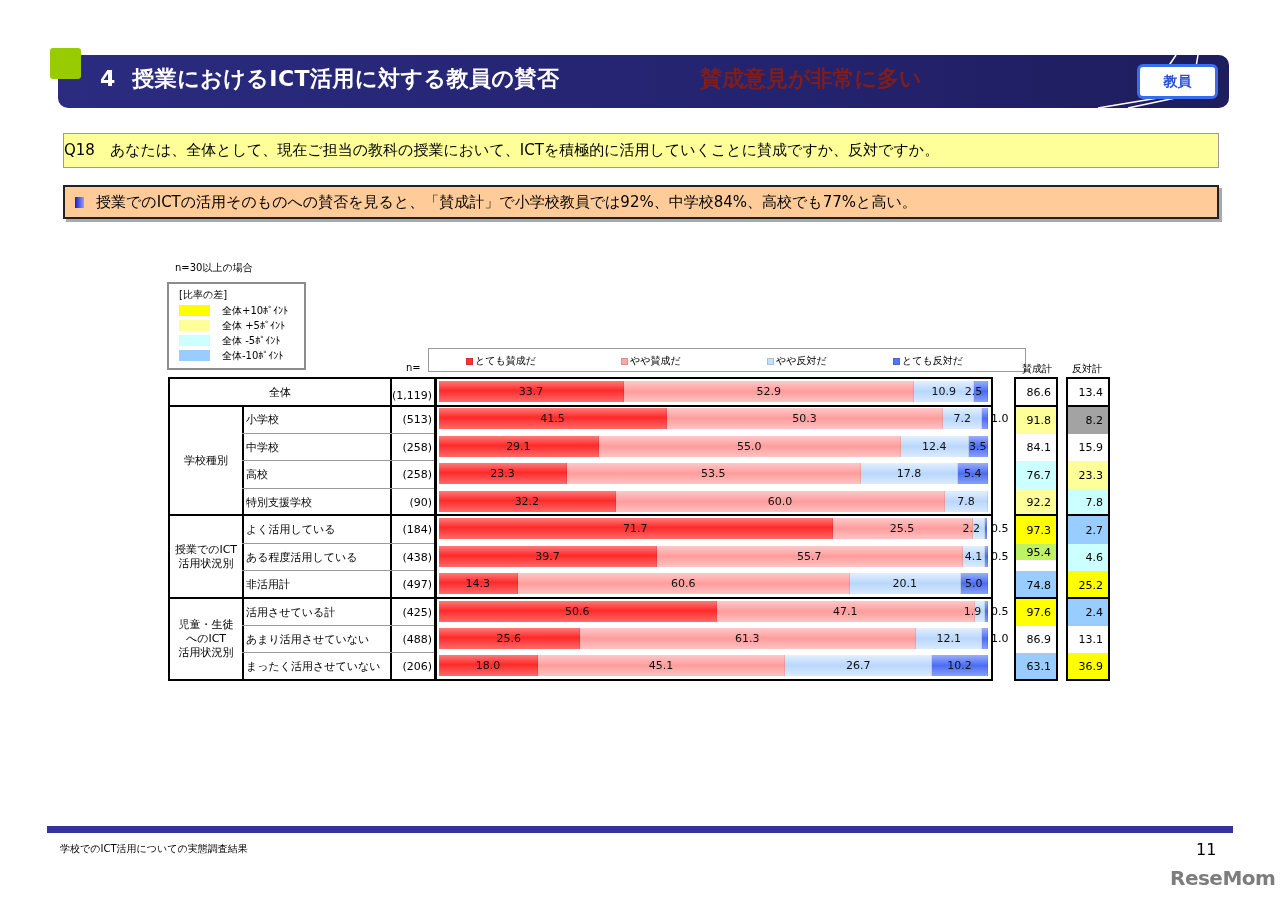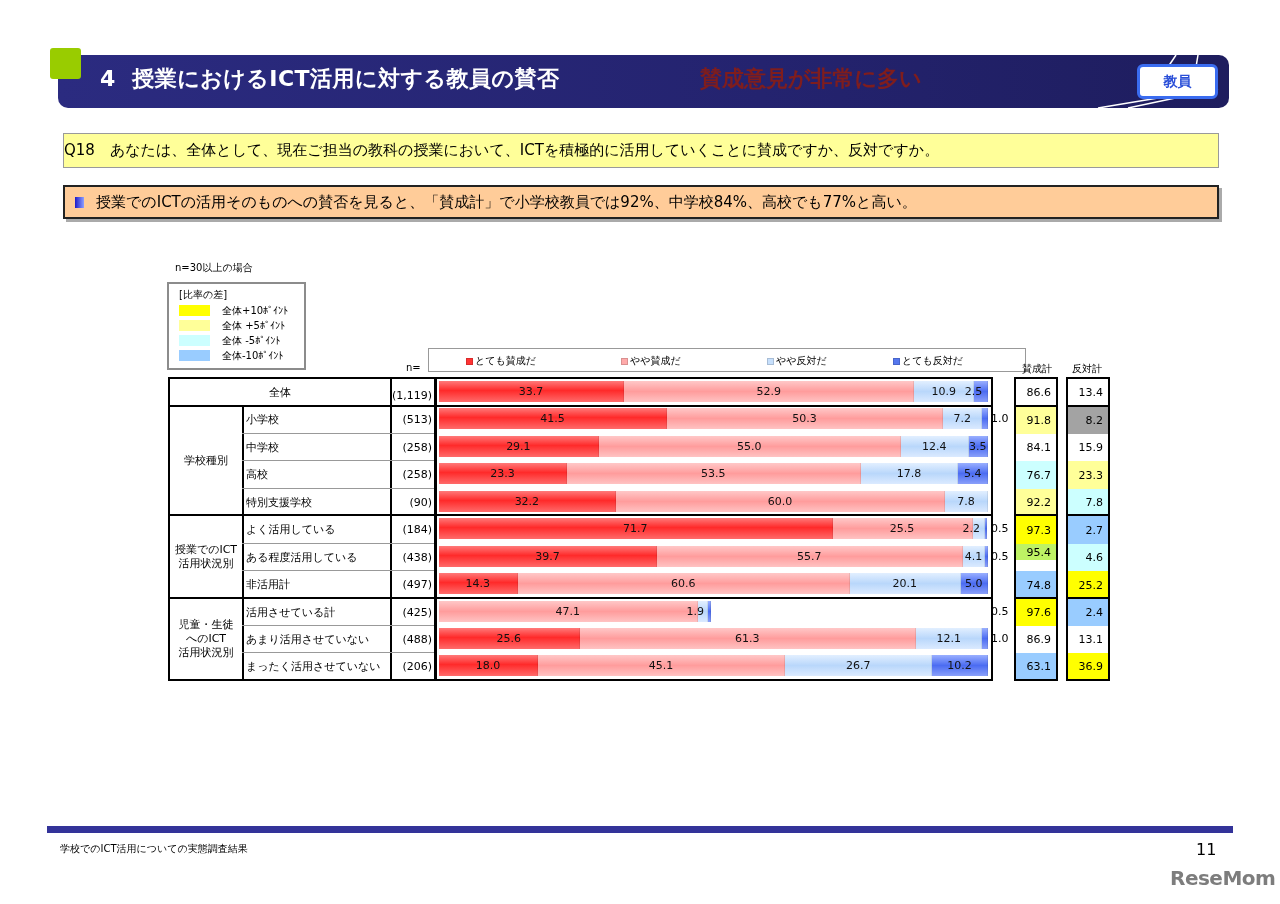--- a/index.html
+++ b/index.html
@@ -289,20 +289,23 @@
         <span class="lbl">60.6</span>
       </div>
       <div class="seg s3" style="width: 110.349px;">
         <span class="lbl">20.1</span>
       </div>
       <div class="seg s4" style="width: 27.45px;">
         <span class="lbl">5.0</span>
       </div>
     </div>
     <div class="bar-row" style="top: 601px;">
+      <div class="seg s1" style="width: 277.794px;">
+        <span class="lbl">50.6</span>
+      </div>
       <div class="seg s2" style="width: 258.579px;">
         <span class="lbl">47.1</span>
       </div>
       <div class="seg s3" style="width: 10.431px;">
         <span class="lbl" style="margin-left: -14px;">1.9</span>
       </div>
       <div class="seg s4" style="width: 2.745px;"></div>
     </div>
     <div class="abs outside" style="left: 991px; top: 605px;">0.5</div>
     <div class="bar-row" style="top: 628px;">

